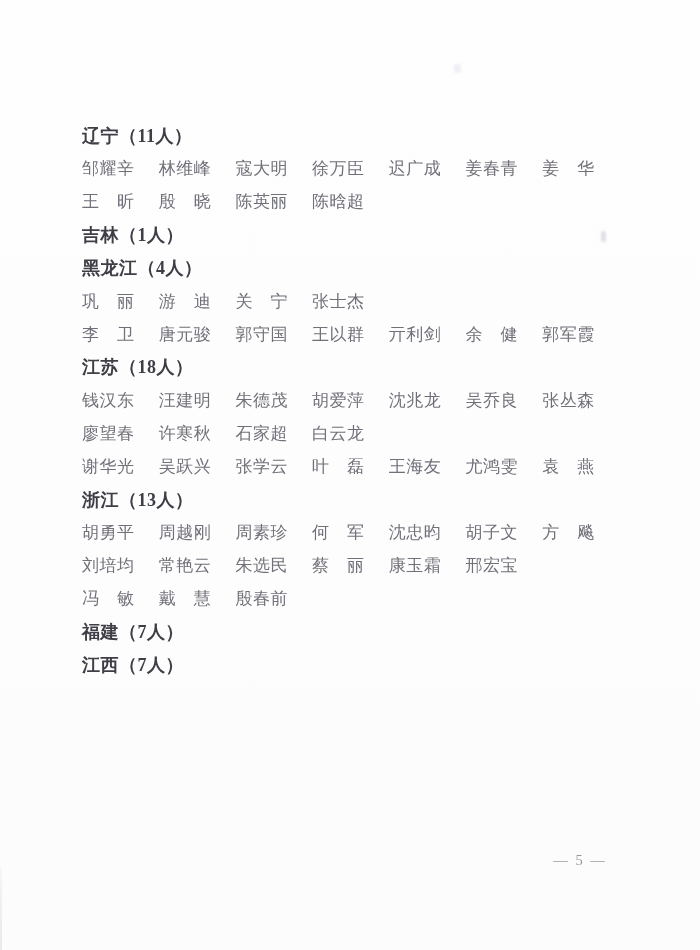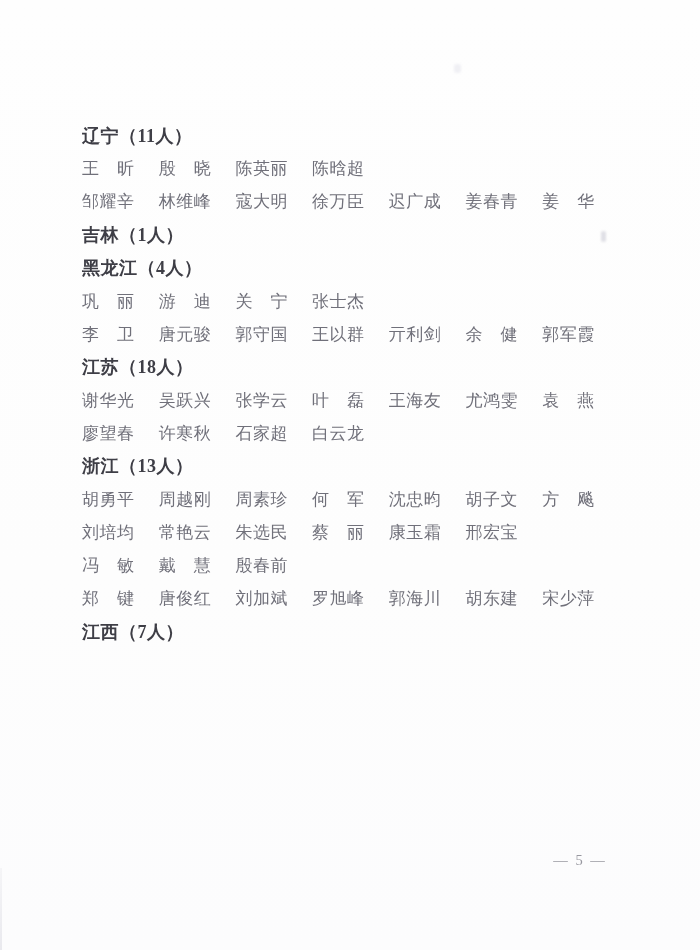--- a/index.html
+++ b/index.html
@@ -92,66 +92,75 @@
     filter: blur(0.5px);
   }
 </style>
 </head>
 <body>
 
 <div class="page">
   <div class="content" id="content">
       <div class="line heading">辽宁（11人）</div>
       <div class="line name-row">
-        <span class="name">王昕</span>
-        <span class="name">殷晓</span>
-        <span class="name">陈英丽</span>
-        <span class="name">陈晗超</span>
-      </div>
-      <div class="line name-row">
         <span class="name">邹耀辛</span>
         <span class="name">林维峰</span>
         <span class="name">寇大明</span>
         <span class="name">徐万臣</span>
         <span class="name">迟广成</span>
         <span class="name">姜春青</span>
         <span class="name">姜华</span>
+      </div>
+      <div class="line name-row">
+        <span class="name">王昕</span>
+        <span class="name">殷晓</span>
+        <span class="name">陈英丽</span>
+        <span class="name">陈晗超</span>
       </div>
       <div class="line heading">吉林（1人）</div>
       <div class="line heading">黑龙江（4人）</div>
       <div class="line name-row">
         <span class="name">巩丽</span>
         <span class="name">游迪</span>
         <span class="name">关宁</span>
         <span class="name">张士杰</span>
       </div>
       <div class="line name-row">
         <span class="name">李卫</span>
         <span class="name">唐元骏</span>
         <span class="name">郭守国</span>
         <span class="name">王以群</span>
         <span class="name">亓利剑</span>
         <span class="name">余健</span>
         <span class="name">郭军霞</span>
       </div>
       <div class="line heading">江苏（18人）</div>
       <div class="line name-row">
+        <span class="name">钱汉东</span>
+        <span class="name">汪建明</span>
+        <span class="name">朱德茂</span>
+        <span class="name">胡爱萍</span>
+        <span class="name">沈兆龙</span>
+        <span class="name">吴乔良</span>
+        <span class="name">张丛森</span>
+      </div>
+      <div class="line name-row">
+        <span class="name">廖望春</span>
+        <span class="name">许寒秋</span>
+        <span class="name">石家超</span>
+        <span class="name">白云龙</span>
+      </div>
+      <div class="line name-row">
         <span class="name">谢华光</span>
         <span class="name">吴跃兴</span>
         <span class="name">张学云</span>
         <span class="name">叶磊</span>
         <span class="name">王海友</span>
         <span class="name">尤鸿雯</span>
         <span class="name">袁燕</span>
-      </div>
-      <div class="line name-row">
-        <span class="name">廖望春</span>
-        <span class="name">许寒秋</span>
-        <span class="name">石家超</span>
-        <span class="name">白云龙</span>
       </div>
       <div class="line heading">浙江（13人）</div>
       <div class="line name-row">
         <span class="name">胡勇平</span>
         <span class="name">周越刚</span>
         <span class="name">周素珍</span>
         <span class="name">何军</span>
         <span class="name">沈忠昀</span>
         <span class="name">胡子文</span>
         <span class="name">方飚</span>
@@ -162,28 +171,20 @@
         <span class="name">朱选民</span>
         <span class="name">蔡丽</span>
         <span class="name">康玉霜</span>
         <span class="name">邢宏宝</span>
       </div>
       <div class="line name-row">
         <span class="name">冯敏</span>
         <span class="name">戴慧</span>
         <span class="name">殷春前</span>
       </div>
-      <div class="line name-row">
-        <span class="name">郑键</span>
-        <span class="name">唐俊红</span>
-        <span class="name">刘加斌</span>
-        <span class="name">罗旭峰</span>
-        <span class="name">郭海川</span>
-        <span class="name">胡东建</span>
-        <span class="name">宋少萍</span>
-      </div>
+      <div class="line heading">福建（7人）</div>
       <div class="line heading">江西（7人）</div>
     </div>
   <div class="page-number">— 5 —</div>
   <div class="speck-right"></div>
   <div class="speck-top"></div>
   <div class="edge-shadow"></div>
 </div>
 
 </body></html>

